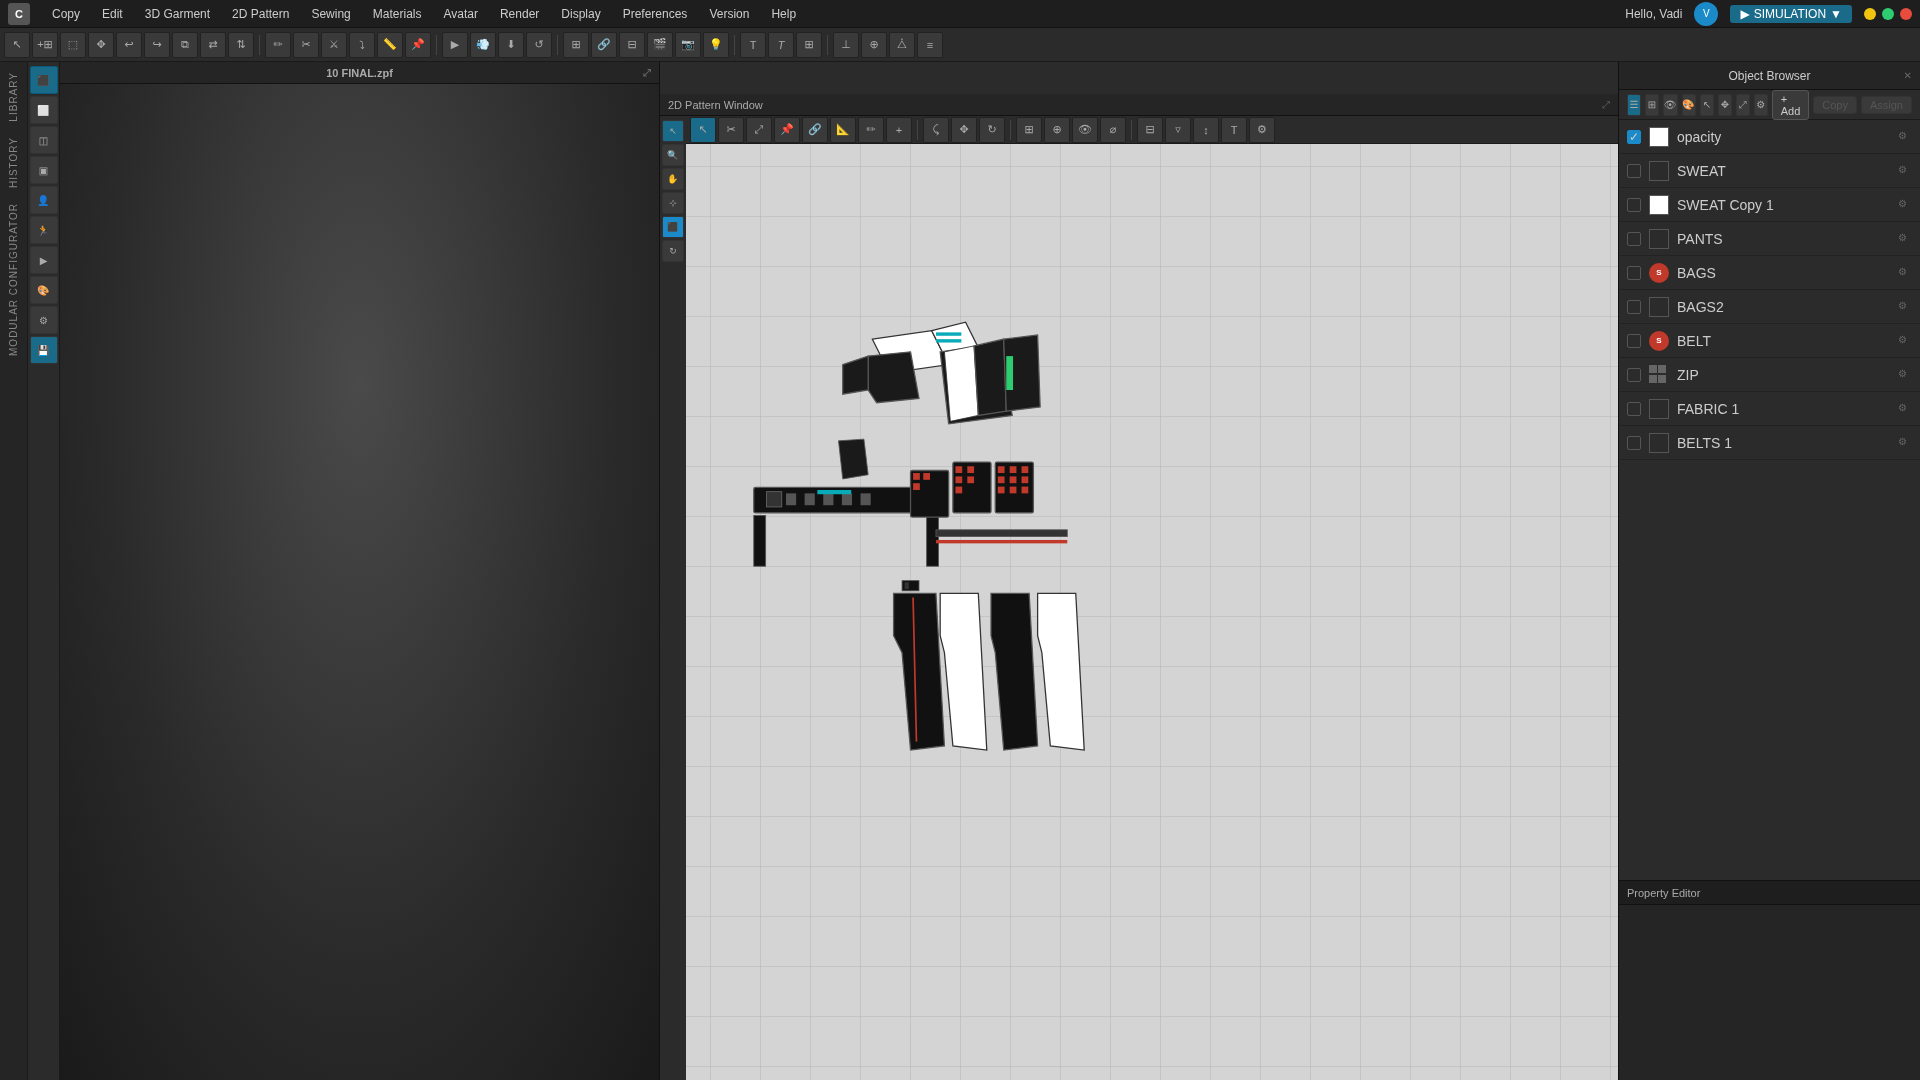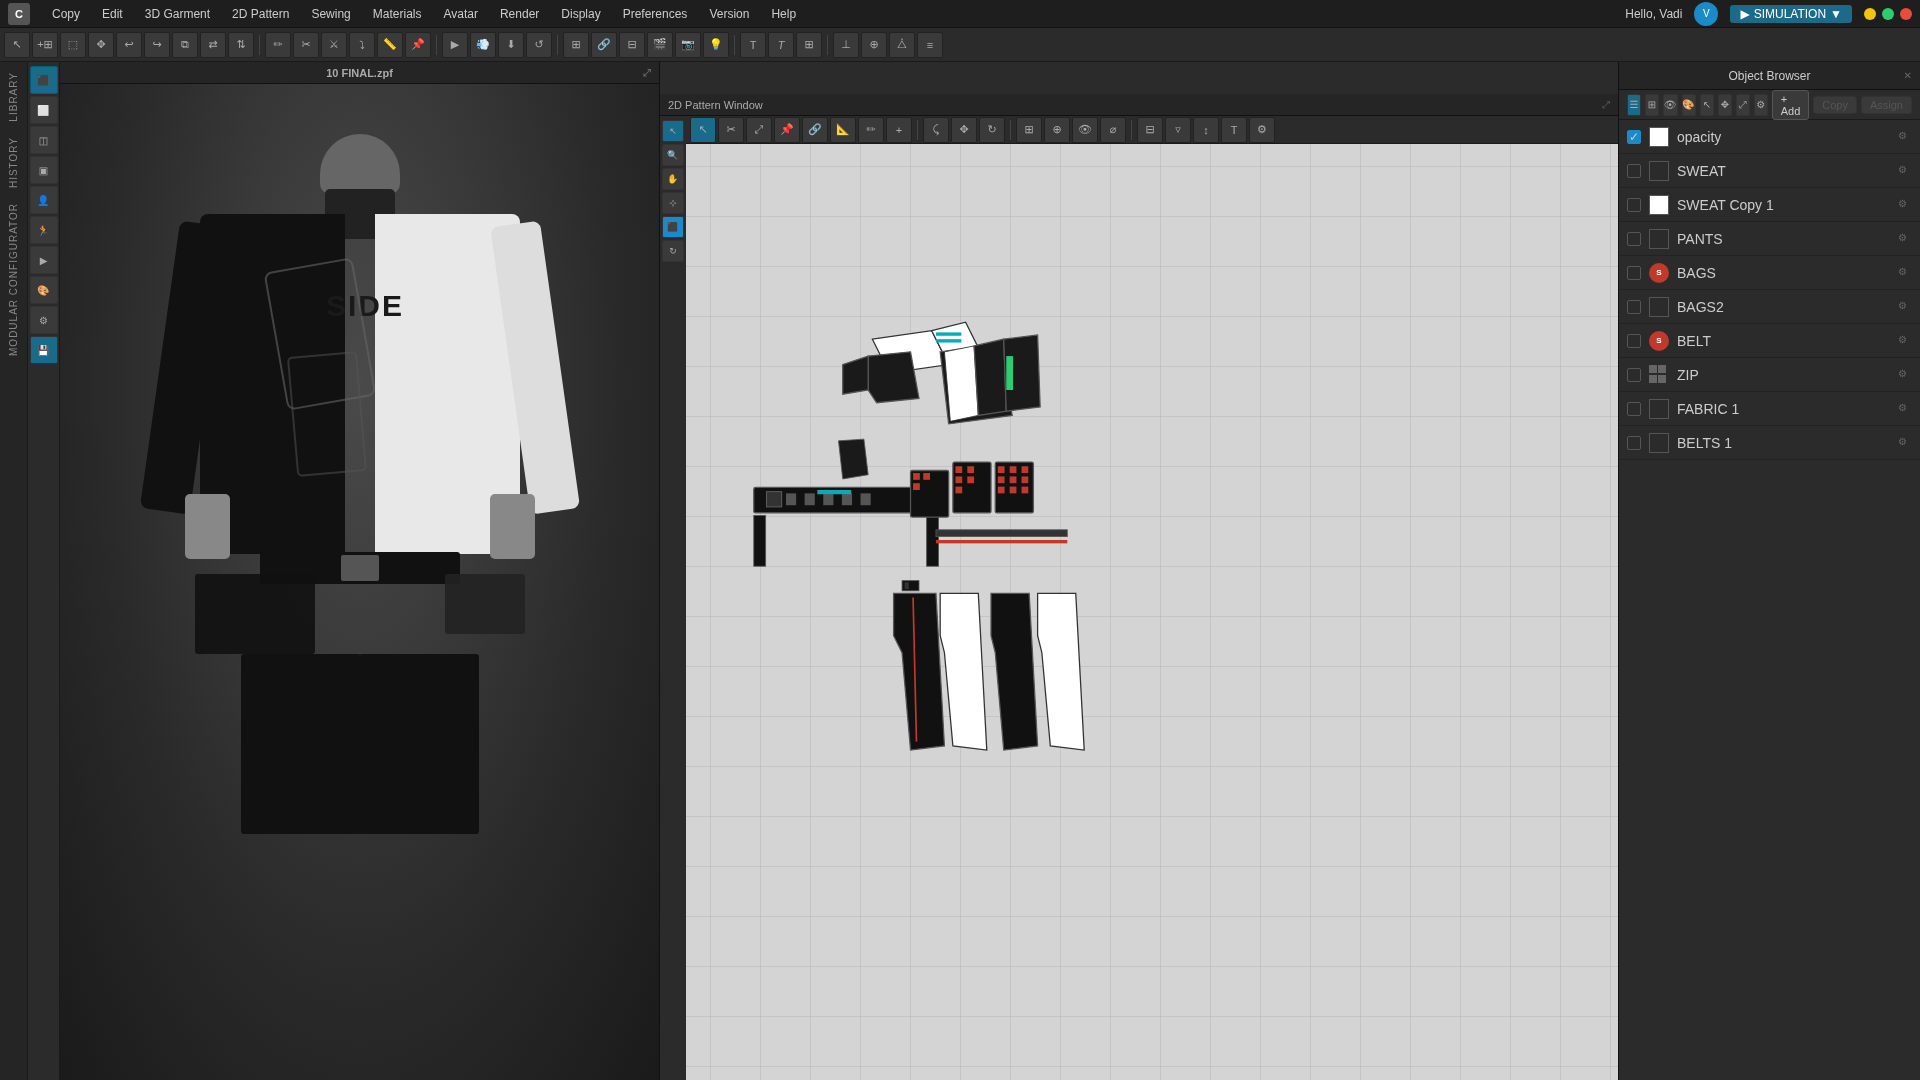--- a/index.html
+++ b/index.html
@@ -296,51 +296,20 @@
 
     <div id="viewport-panel">
       <div id="viewport-title">
         <span>10 FINAL.zpf</span>
         <span style="position:absolute;right:8px;font-size:10px;color:#666;">⤢</span>
       </div>
       <div id="viewport-canvas">
 
         <div class="garment-bg"></div>
 
-        <div style="position:absolute;left:50%;top:5%;transform:translateX(-50%);width:340px;height:700px;">
-
-          <div style="position:absolute;left:50%;top:0;transform:translateX(-50%);width:80px;height:60px;background:#666;border-radius:40px 40px 10px 10px;"></div>
-
-          <div style="position:absolute;left:50%;top:55px;transform:translateX(-50%);width:70px;height:50px;background:#222;border-radius:5px;"></div>
-
-          <div style="position:absolute;left:10px;top:80px;width:145px;height:340px;background:#111;border-radius:8px 0 0 5px;"></div>
-
-          <div style="position:absolute;right:10px;top:80px;width:145px;height:340px;background:#e8e8e8;border-radius:0 8px 5px 0;"></div>
-
-          <div style="position:absolute;left:47%;top:155px;font-size:30px;font-weight:900;color:#1a1a1a;letter-spacing:2px;transform:translateX(-30%);">SIDE</div>
-
-          <div style="position:absolute;left:-10px;top:90px;width:50px;height:290px;background:#111;border-radius:8px;transform:rotate(8deg);transform-origin:top center;"></div>
-
-          <div style="position:absolute;right:-10px;top:90px;width:50px;height:290px;background:#ddd;border-radius:8px;transform:rotate(-8deg);transform-origin:top center;"></div>
-
-          <div style="position:absolute;left:-5px;top:360px;width:45px;height:65px;background:#888;border-radius:5px;"></div>
-          <div style="position:absolute;right:-5px;top:360px;width:45px;height:65px;background:#888;border-radius:5px;"></div>
-
-          <div style="position:absolute;left:50%;top:418px;transform:translateX(-50%);width:200px;height:32px;background:#111;border-radius:3px;"></div>
-          <div style="position:absolute;left:50%;top:421px;transform:translateX(-50%);width:38px;height:26px;background:#555;border-radius:2px;"></div>
-
-          <div style="position:absolute;left:5px;top:440px;width:120px;height:80px;background:#111;border-radius:3px;opacity:0.9;"></div>
-          <div style="position:absolute;right:5px;top:440px;width:80px;height:60px;background:#222;border-radius:3px;opacity:0.9;"></div>
-
-          <div style="position:absolute;left:25%;top:130px;width:90px;height:140px;border:2.5px solid #666;border-radius:8px;opacity:0.6;transform:rotate(-10deg);"></div>
-          <div style="position:absolute;left:30%;top:220px;width:70px;height:120px;border:2px solid #555;border-radius:5px;opacity:0.5;transform:rotate(-5deg);"></div>
-
-          <div style="position:absolute;left:15%;top:520px;width:120px;height:180px;background:#111;border-radius:3px;"></div>
-          <div style="position:absolute;right:15%;top:520px;width:120px;height:180px;background:#111;border-radius:3px;"></div>
-        </div>
 
       </div>
     </div>
 
     <div id="pattern-panel">
       <div id="pattern-title">
         <span>2D Pattern Window</span>
         <span style="font-size:10px;color:#666;">⤢</span>
       </div>
 
@@ -552,16 +521,21 @@
         </div>
 
         <div class="obj-item">
           <div class="obj-check"></div>
           <div class="obj-swatch" style="background:#2b2b2b;"></div>
           <span class="obj-name">BELTS 1</span>
           <span class="obj-settings">⚙</span>
         </div>
       </div>
 
+      <div id="property-editor">
+        <div id="property-editor-title">
+          <span>Property Editor</span>
+        </div>
+      </div>
     </div>
 
   </div>
 </div>
 
 </body></html>

